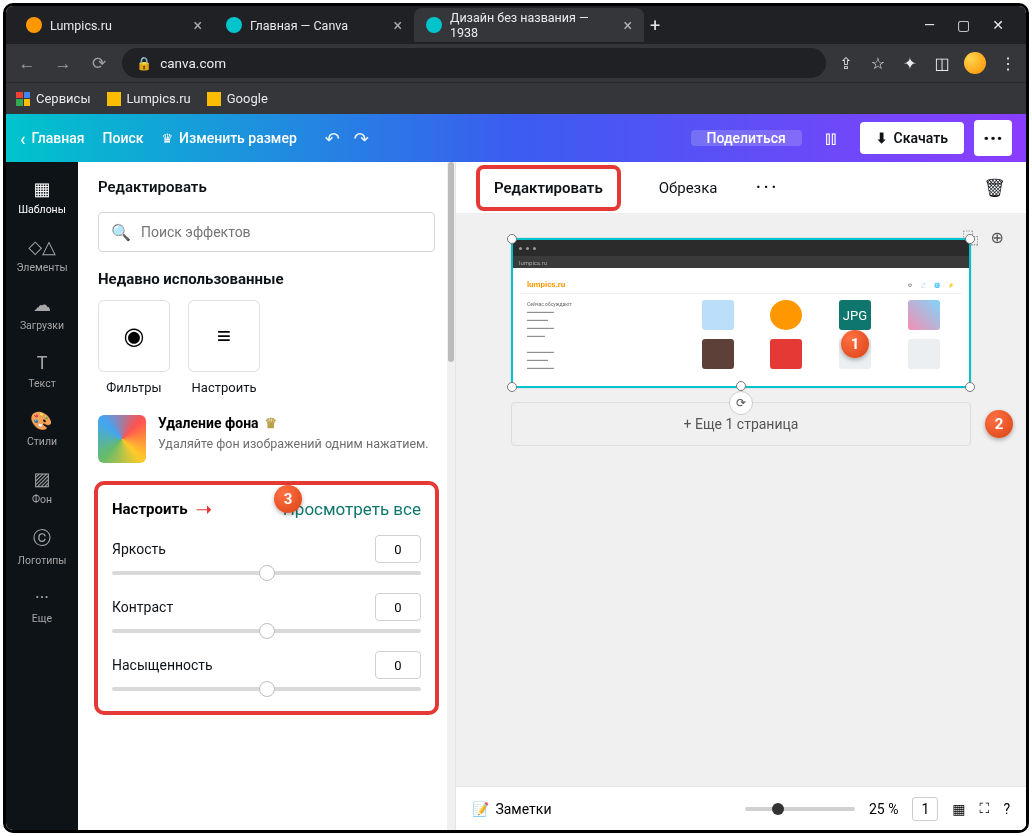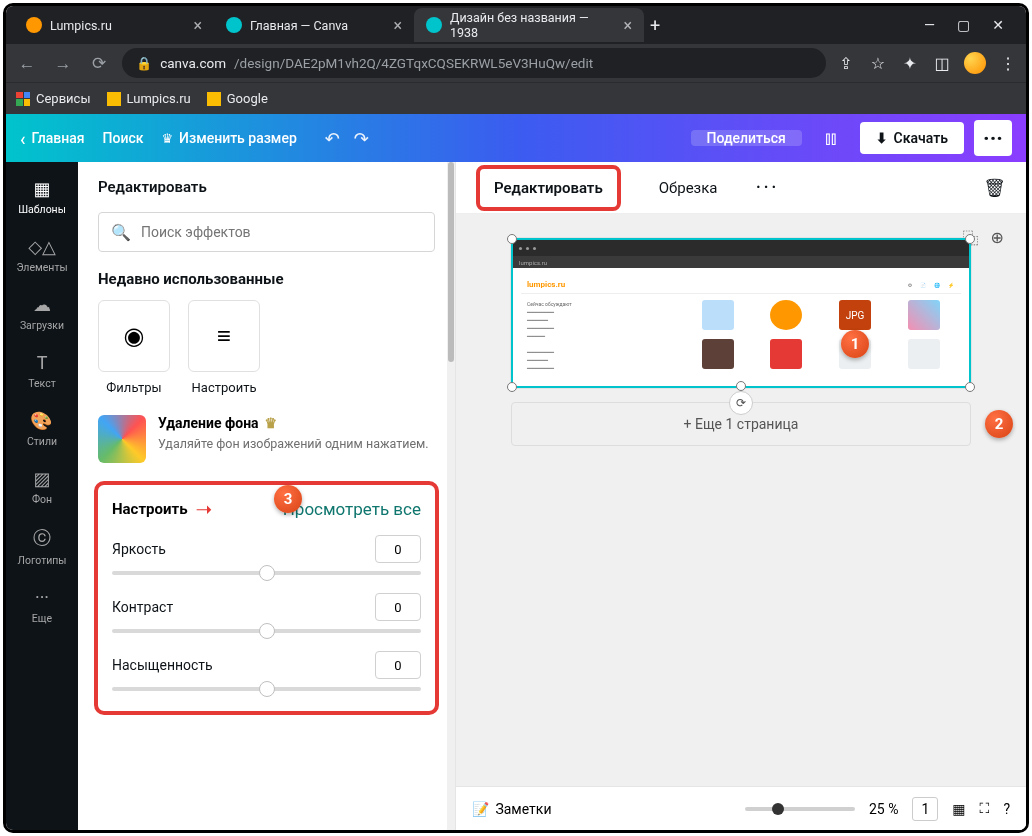--- a/index.html
+++ b/index.html
@@ -137,21 +137,20 @@
         <span>✕</span>
       </div>
     </div>
     <div class="addr-bar">
       <div class="nav-btn">←</div>
       <div class="nav-btn">→</div>
       <div class="nav-btn">⟳</div>
       <div class="url-box">
         <span class="url-secure">🔒</span>
         <span>canva.com</span>
-          <span style="color:#9aa0a6">/design/DAE2pM1vh2Q/4ZGTqxCQSEKRWL5eV3HuQw/edit</span>
       </div>
       <div class="addr-actions">
         <span class="ic">⇪</span>
         <span class="ic">☆</span>
         <span class="ic">✦</span>
         <span class="ic">◫</span>
         <span class="avatar"></span>
         <span class="ic">⋮</span>
       </div>
     </div>
@@ -349,21 +348,21 @@
               <div class="mini-left">Сейчас обсуждают<br>━━━━━━━━━<br>━━━━━━━<br>━━━━━━━━━<br>━━━━━━<br><br>━━━━━━━━━<br>━━━━━━━<br>━━━━━━━━━</div>
               <div class="mini-right" style="position:relative">
                 <div class="circlebadge badge1">1</div>
                 <div class="mini-card">
                     <div class="mini-img" style="background:#bbdefb"></div>
                   </div>
                 <div class="mini-card">
                     <div class="mini-img" style="background:#ff9800;border-radius:50%"></div>
                   </div>
                 <div class="mini-card">
-                    <div class="mini-img" style="background:#c2410c;color:#fff;display:flex;align-items:center;justify-content:center;font-size:10px">JPG</div>
+                    <div class="mini-img" style="background:#0f766e;color:#fff;display:flex;align-items:center;justify-content:center;font-size:13px">JPG</div>
                   </div>
                 <div class="mini-card">
                     <div class="mini-img" style="background:linear-gradient(45deg,#f48fb1,#81d4fa)"></div>
                   </div>
                 <div class="mini-card">
                     <div class="mini-img" style="background:#5d4037"></div>
                   </div>
                 <div class="mini-card">
                     <div class="mini-img" style="background:#e53935"></div>
                   </div>

